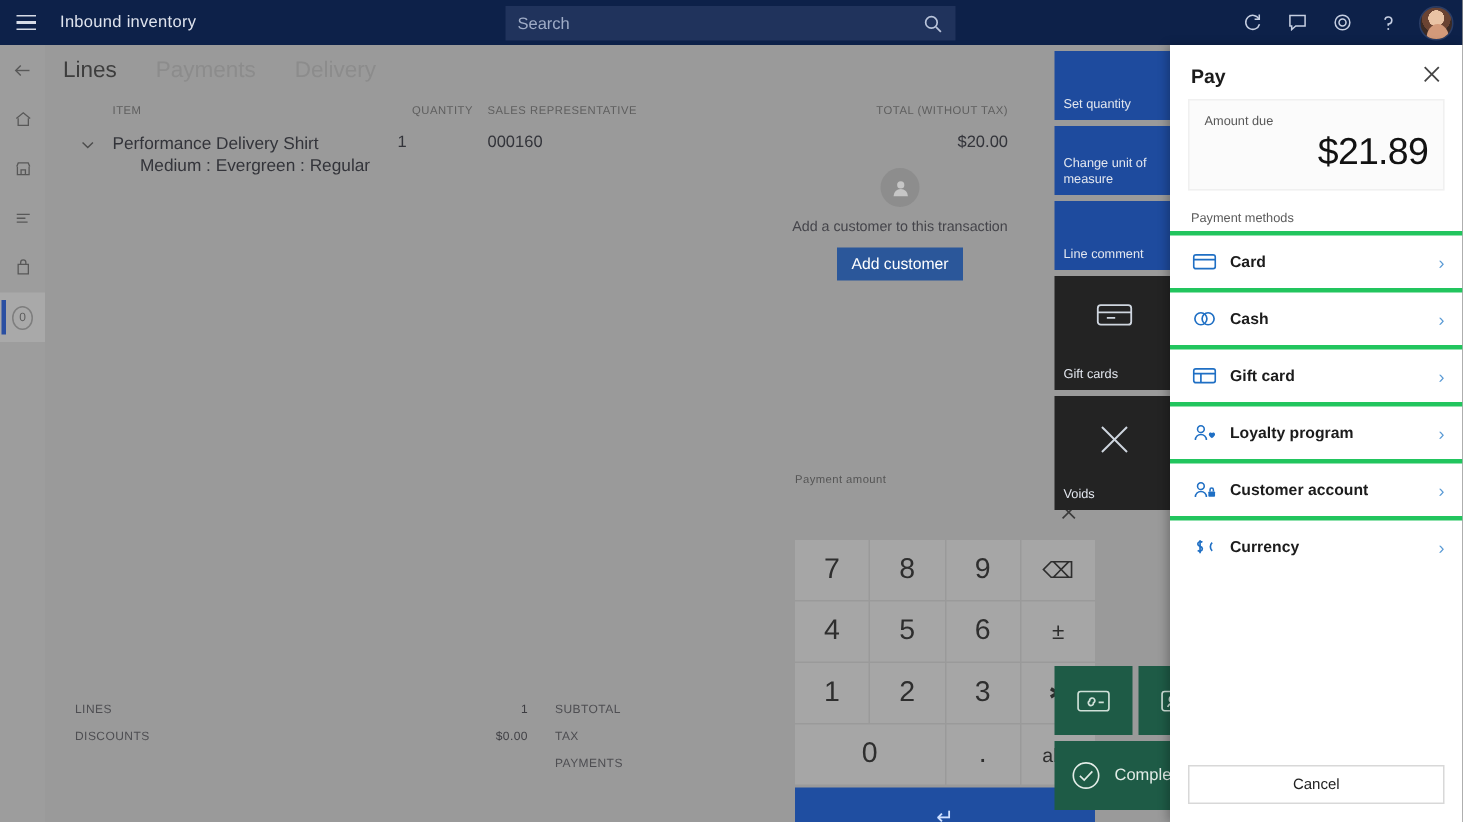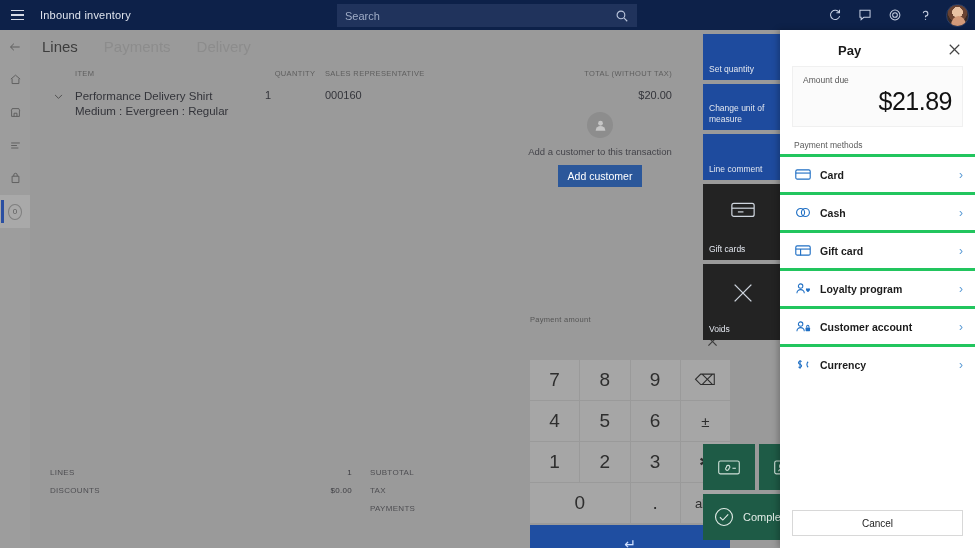--- a/index.html
+++ b/index.html
@@ -86,21 +86,21 @@
   .c-qty { flex: 0 0 60px; text-align: center; }
   .c-rep { flex: 0 0 110px; text-align: left; }
   .c-tot { flex: 1; text-align: right; }
 
   .grid-row { display: flex; padding: 11px 30px 0 23px; }
   .chev {
     flex: 0 0 22px; color: #4c4c4c; font-size: 11px; padding-top: 2px;
   }
   .row-item { flex: 0 0 190px; }
   .row-item .l1 { font-size: 11.5px; color: #33343a; line-height: 15px; }
-  .row-item .l2 { font-size: 11.5px; color: #33343a; line-height: 15px; }
+  .row-item .l2 { font-size: 11.5px; color: #33343a; line-height: 15px; text-align: center; }
   .row-qty { flex: 0 0 60px; font-size: 11px; color: #33343a; }
   .row-rep { flex: 0 0 110px; font-size: 11px; color: #33343a; }
   .row-tot { flex: 1; font-size: 11px; color: #33343a; text-align: right; }
 
   
   .cust {
     position: absolute; left: 470px; top: 82px; width: 200px; text-align: center;
   }
   .cust-ava {
     width: 26px; height: 26px; border-radius: 50%; background: #8d8d8d;
@@ -184,21 +184,21 @@
 
   
   .pay {
     position: absolute; right: 0; top: 30px; width: 195px; height: 518px;
     background: #ffffff; box-shadow: -2px 0 6px rgba(0,0,0,.25);
   }
   .pay-head {
     display: flex; align-items: center; justify-content: space-between;
     padding: 12px 12px 8px 14px;
   }
-  .pay-title { font-size: 13px; font-weight: bold; color: #1b1b1b; margin-left: 44px; }
+  .pay-title { font-size: 13px; font-weight: bold; color: #1b1b1b; }
   .pay-close { width: 16px; height: 16px; color: #444; cursor: pointer; }
   .due-card {
     margin: 0 12px; background: #fbfbfb; border: 1px solid #f0f0f0;
     padding: 8px 10px 10px;
   }
   .due-lbl { font-size: 8.5px; color: #575757; }
   .due-val { font-size: 25px; color: #121212; text-align: right; margin-top: 2px; letter-spacing: -.5px; }
   .pm-lbl { font-size: 8.5px; color: #5a5a5a; padding: 13px 0 4px 14px; }
   .pm-item {
     display: flex; align-items: center; gap: 9px; height: 38px;

